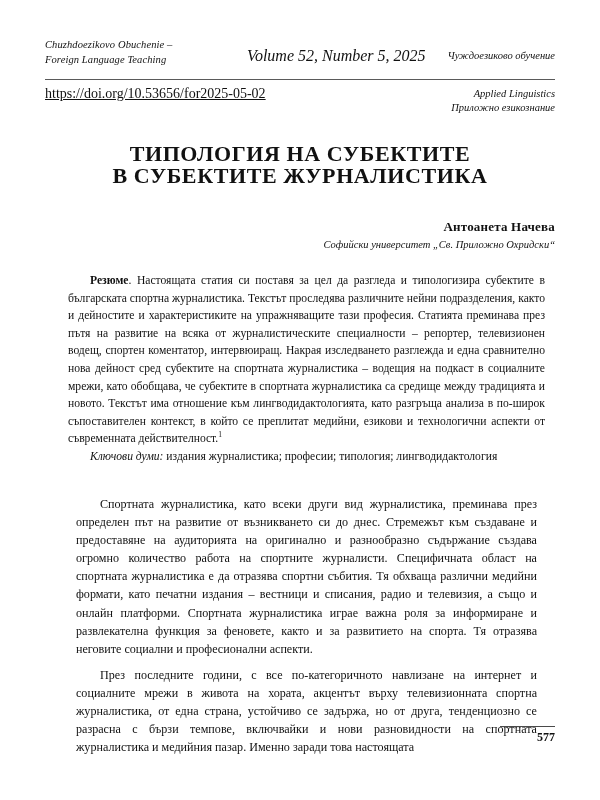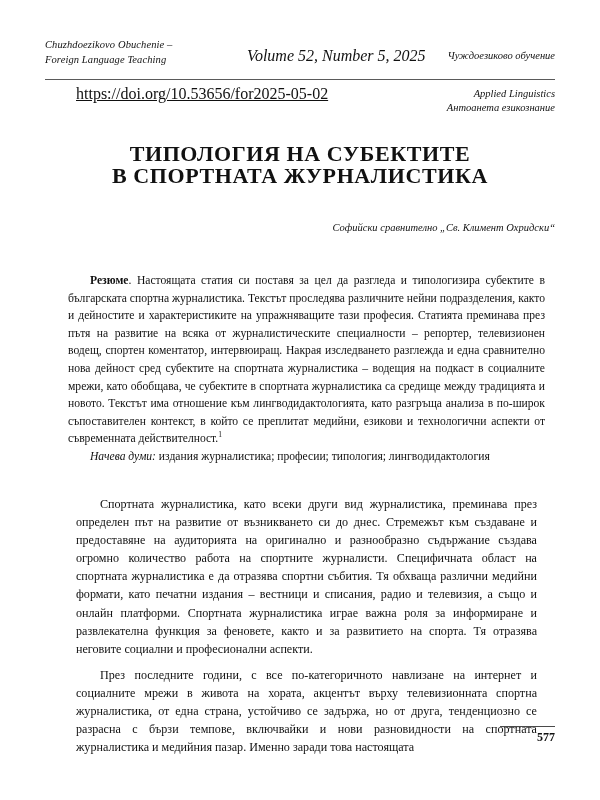--- a/index.html
+++ b/index.html
@@ -70,26 +70,25 @@
   .doiline {
     position: absolute;
     left: 45px;
     right: 45px;
     top: 87px;
     display: flex;
     justify-content: space-between;
     align-items: flex-start;
   }
   .doi {
-    font-size: 16px;
+    font-size: 14px;
     line-height: 14px;
     text-decoration: underline;
     color: #111111;
     letter-spacing: 0px;
-    margin-left: 31px;
   }
   .sectionname {
     text-align: right;
     font-style: italic;
     font-size: 10.5px;
     line-height: 14px;
   }
 
   
   .title {
@@ -206,36 +205,37 @@
       <div class="rh-center">Volume 52, Number 5, 2025</div>
       <div class="rh-right">Чуждоезиково обучение</div>
     </div>
   </div>
   <div class="rule-head"></div>
 
   <div class="doiline">
     <a class="doi" href="#">https://doi.org/10.53656/for2025-05-02</a>
     <div class="sectionname">
       <div>Applied Linguistics</div>
-      <div>Антоанета езикознание</div>
+      <div>Приложно езикознание</div>
     </div>
   </div>
 
   <div class="title">
     <div>ТИПОЛОГИЯ НА СУБЕКТИТЕ</div>
-    <div>В СПОРТНАТА ЖУРНАЛИСТИКА</div>
+    <div>В СУБЕКТИТЕ ЖУРНАЛИСТИКА</div>
   </div>
 
   <div class="authorblock">
-    <div class="author-affil">Софийски сравнително „Св. Климент Охридски“</div>
+    <div class="author-name">Антоанета Начева</div>
+    <div class="author-affil">Софийски университет „Св. Приложно Охридски“</div>
   </div>
 
   <div class="abstract">
     <div><span class="indent"></span><span class="lead">Резюме</span><span>. Настоящата статия си поставя за цел да разгледа и типологизира субектите в българската спортна журналистика. Текстът проследява различните нейни подразделения, както и дейностите и характеристиките на упражняващите тази професия. Статията преминава през пътя на развитие на всяка от журналистическите специалности – репортер, телевизионен водещ, спортен коментатор, интервюиращ. Накрая изследването разглежда и една сравнително нова дейност сред субектите на спортната журналистика – водещия на подкаст в социалните мрежи, като обобщава, че субектите в спортната журналистика са средище между традицията и новото. Текстът има отношение към лингводидактологията, като разгръща анализа в по-широк съпоставителен контекст, в който се преплитат медийни, езикови и технологични аспекти от съвременната действителност.</span><sup class="fn">1</sup></div>
-    <div class="keywords"><span class="kw-lead">Начева думи:</span><span> издания журналистика; професии; типология; лингводидактология</span></div>
+    <div class="keywords"><span class="kw-lead">Ключови думи:</span><span> издания журналистика; професии; типология; лингводидактология</span></div>
   </div>
 
   <div class="body">
     <p>Спортната журналистика, като всеки други вид журналистика, преминава през определен път на развитие от възникването си до днес. Стремежът към създаване и предоставяне на аудиторията на оригинално и разнообразно съдържание създава огромно количество работа на спортните журналисти. Специфичната област на спортната журналистика е да отразява спортни събития. Тя обхваща различни медийни формати, като печатни издания – вестници и списания, радио и телевизия, а също и онлайн платформи. Спортната журналистика играе важна роля за информиране и развлекателна функция за феновете, както и за развитието на спорта. Тя отразява неговите социални и професионални аспекти.</p>
     <p>През последните години, с все по-категоричното навлизане на интернет и социалните мрежи в живота на хората, акцентът върху телевизионната спортна журналистика, от една страна, устойчиво се задържа, но от друга, тенденциозно се разрасна с бързи темпове, включвайки и нови разновидности на спортната журналистика и медийния пазар. Именно заради това настоящата</p>
   </div>
 
   <div class="rule-foot"></div>
   <div class="pagenum">577</div>
 

